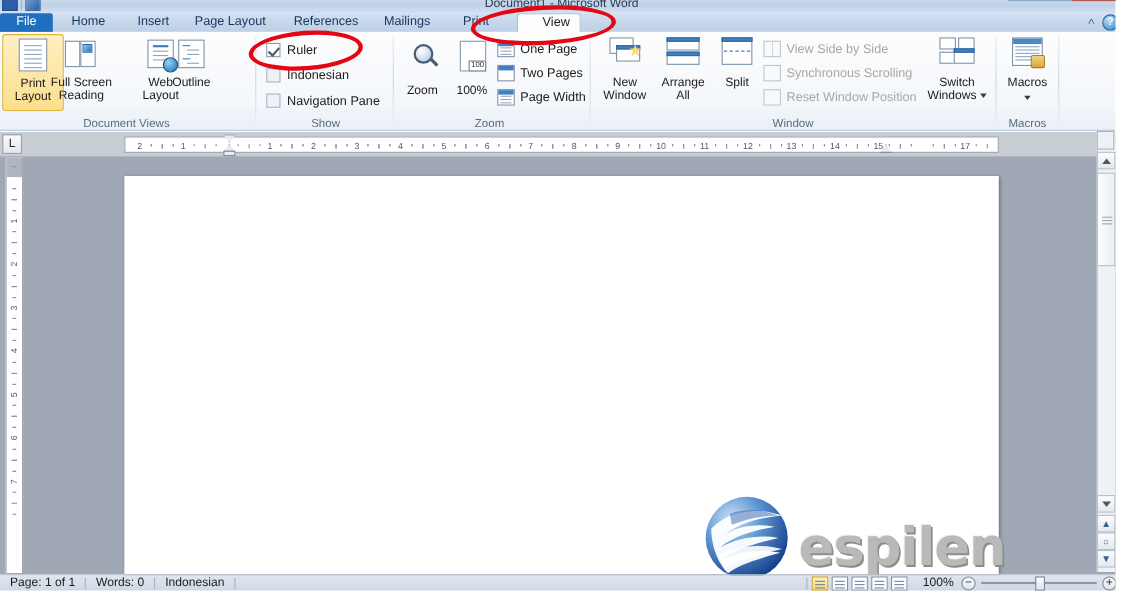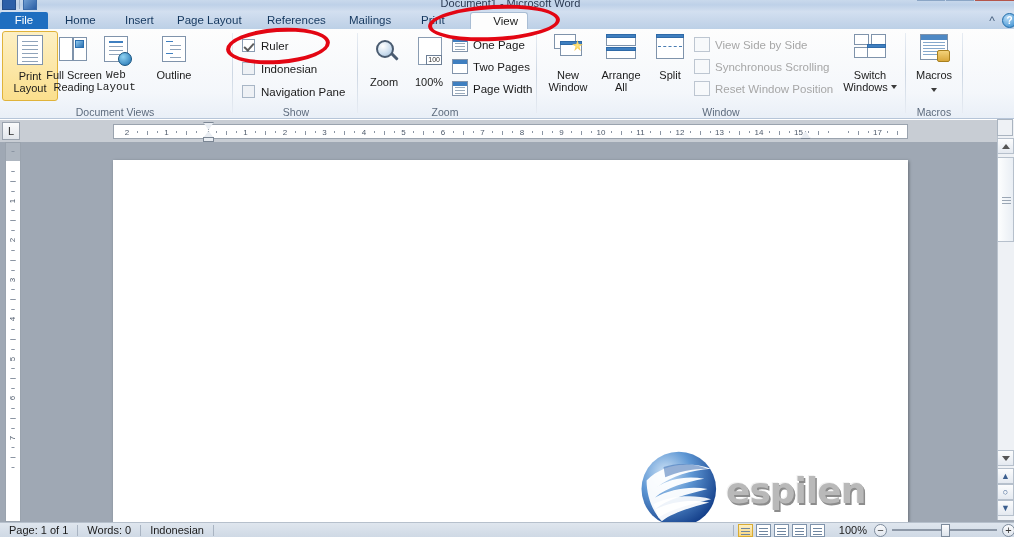--- a/index.html
+++ b/index.html
@@ -227,21 +227,21 @@
     position: absolute; left: 113px; top: 18px; width: 795px; height: 362px;
     background: #fff; box-shadow: 1px 1px 3px rgba(0,0,0,.35);
   }
   .logo { position: absolute; left: 525px; top: 290px; width: 265px; height: 82px; }
   .logo-mark {
     position: absolute; left: 0; top: 0; width: 85px; height: 78px;
   }
   .logo-word {
     position: absolute; left: 88px; top: 20px;
     font-family: "DejaVu Sans", sans-serif;
-    font-size: 36px; font-weight: bold; letter-spacing: -1px;
+    font-size: 48px; font-weight: bold; letter-spacing: -1px;
     color: #b9b9b9;
     text-shadow: 1.5px 1.5px 0 #8c8c8c, -1px -1px 0 #f2f2f2;
   }
 
   
   .vscroll {
     position: absolute; right: 0; top: 120px; width: 17px; height: 400px;
     background: #eef1f5; border-left: 1px solid #b9c2cd;
   }
   .sb-top-ico {
@@ -355,21 +355,21 @@
           <div class="ico-book">
             <span class="half" style="left:0"></span>
             <span class="half" style="left:14px"></span>
             <span style="position:absolute;left:16px;top:3px;width:9px;height:8px;background:linear-gradient(135deg,#8ec9ef,#2a6fb0);border:1px solid #2a6fb0;"></span>
           </div>
         </div>
         <div class="lbl">Full Screen</div>
         <div>Reading</div>
       </div>
 
-      <div class="bigbtn" style="left:92px;width:48px;font-family:Liberation Mono, monospace;">
+      <div class="bigbtn" style="left:122px;width:48px;">
         <div class="ico">
           <div class="ico-page" style="width:24px;height:26px;margin-top:2px;">
             <span class="ln" style="top:4px;background:#3f7fc0;height:2px"></span>
             <span class="ln" style="top:9px"></span>
               <span class="ln" style="top:13px"></span>
             <span class="ln" style="top:17px"></span>
           </div>
           <span class="ico-globe"></span>
         </div>
         <div class="lbl">Web</div>

